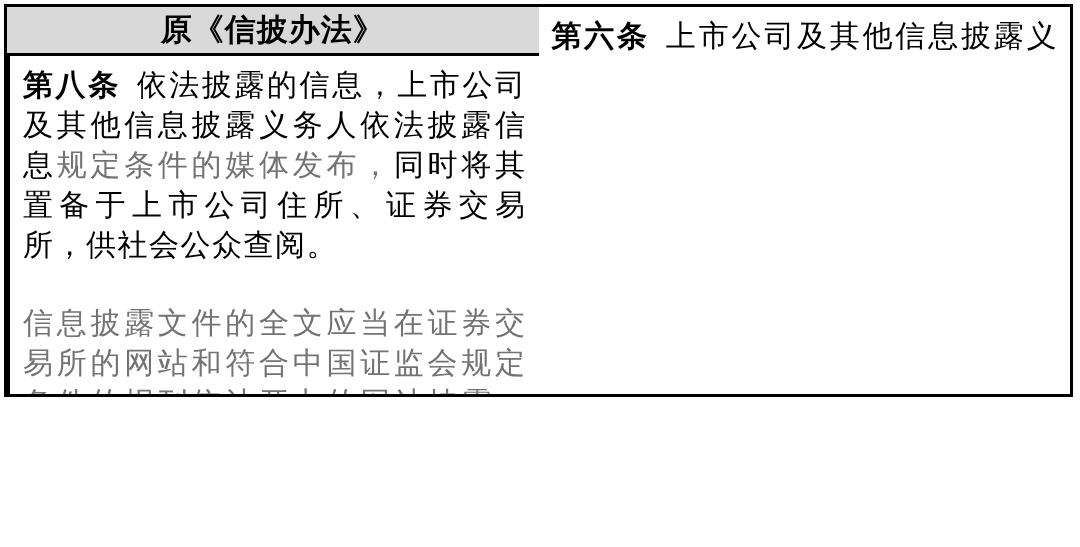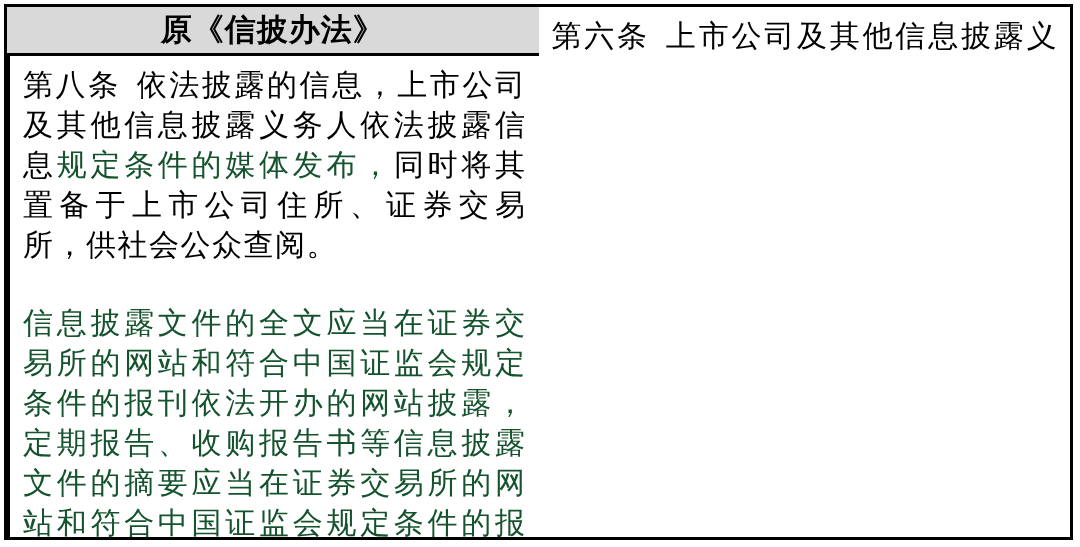--- a/index.html
+++ b/index.html
@@ -15,21 +15,21 @@
     position: relative;
     width: 1080px;
     height: 547px;
     background: #ffffff;
   }
   .doc-table {
     position: absolute;
     left: 4px;
     top: 4px;
     width: 1069px;
-    height: 536px;
+    height: 393px;
     box-sizing: border-box;
     border: 3px solid #000000;
     display: grid;
     grid-template-columns: 1fr 1fr;
     grid-template-rows: 49px 1fr;
     background: #ffffff;
   }
   .header-cell {
     background: #d9d9d9;
     border-bottom: 3px solid #000000;
@@ -52,25 +52,25 @@
     letter-spacing: 1.5px;
     color: #000000;
     text-align: justify;
     text-justify: inter-character;
     overflow: hidden;
   }
   .body-cell p {
     margin: 0;
   }
   .article-no {
-    font-weight: normal;
+    font-weight: bold;
     margin-right: 16px;
   }
   .red-text {
-    color: #14532d;
+    color: #737373;
   }
   .para-2 {
     margin-top: 38px !important;
   }
 </style>
 </head>
 <body>
 
 <div class="page">
   <div class="doc-table">

